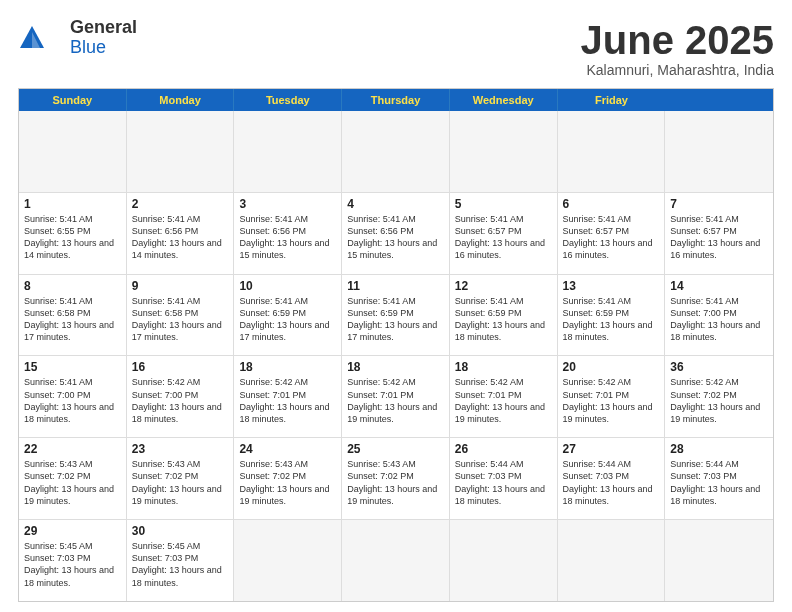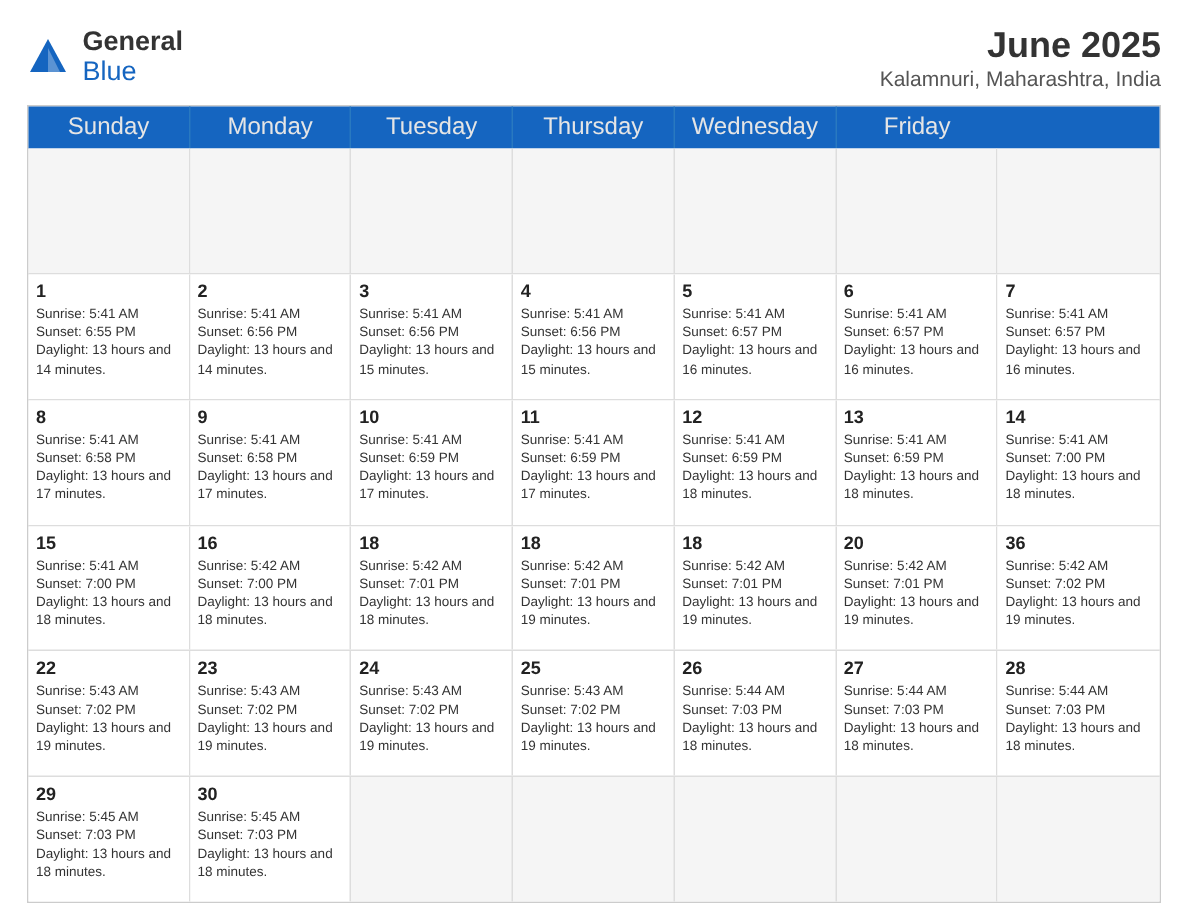--- a/index.html
+++ b/index.html
@@ -19,21 +19,21 @@
     }
     .header {
       display: flex;
       justify-content: space-between;
       align-items: flex-start;
       margin-bottom: 10px;
     }
     .logo {
       display: flex;
       align-items: center;
-      gap: 9px;
+      gap: 24px;
     }
     .logo-text {
       display: flex;
       flex-direction: column;
       line-height: 1.1;
     }
     .logo-general {
       font-size: 18px;
       font-weight: bold;
       color: #333;
@@ -44,46 +44,46 @@
       color: #1565c0;
     }
     .logo-icon {
       width: 28px;
       height: 28px;
     }
     .title-block {
       text-align: right;
     }
     .main-title {
-      font-size: 24px;
+      font-size: 40px;
       font-weight: bold;
       color: #333;
       line-height: 1.1;
     }
     .subtitle {
       font-size: 14px;
       color: #555;
     }
     .calendar {
       flex: 1;
       display: flex;
       flex-direction: column;
       border: 1px solid #ccc;
     }
     .cal-header-row {
       display: grid;
       grid-template-columns: repeat(7, 1fr);
       background: #1565c0;
     }
     .cal-header-cell {
-      color: #e5e5e5;
+      color: #fde047;
       text-align: center;
       padding: 5px 2px;
-      font-size: 16px;
-      font-weight: normal;
+      font-size: 11px;
+      font-weight: bold;
       border-right: 1px solid #2979c0;
     }
     .cal-header-cell:last-child { border-right: none; }
     .cal-body {
       flex: 1;
       display: flex;
       flex-direction: column;
     }
     .cal-week {
       display: grid;

